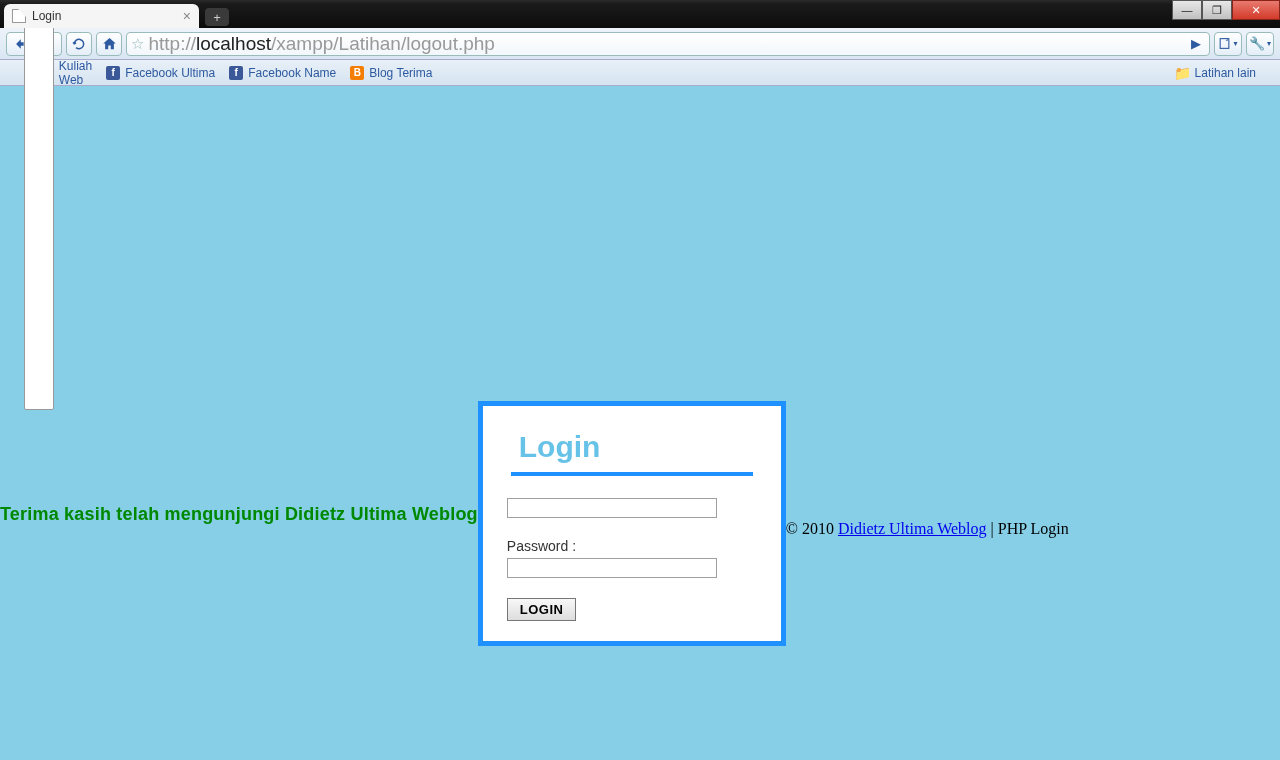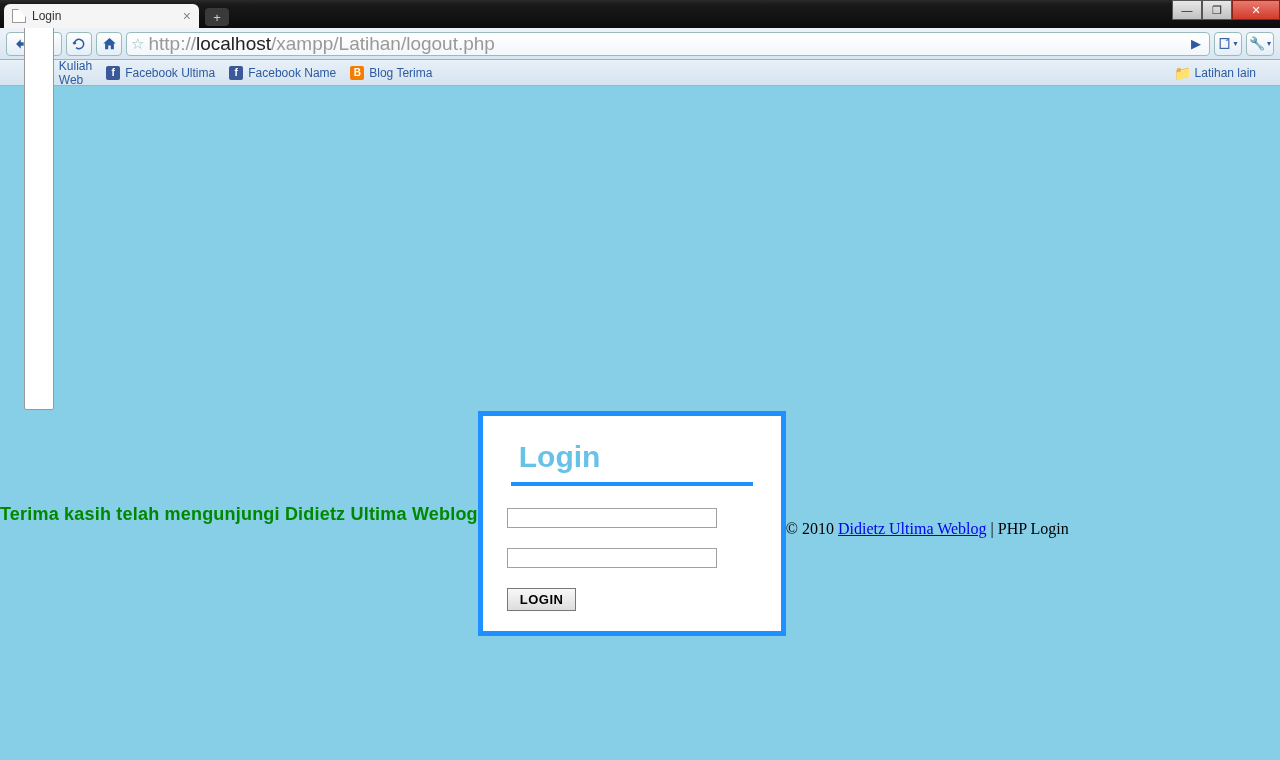--- a/index.html
+++ b/index.html
@@ -369,20 +369,21 @@
 <div class="page">
 
   <div class="thanks-line">Terima kasih telah mengunjungi Didietz Ultima Weblog</div>
 
   <div class="login-box">
     <div class="login-title">Login</div>
     <hr class="login-hr">
 
     <input class="field-input" type="text" style="">
 
+    <div class="field-label">Password :</div>
     <input class="field-input" type="password" style="">
 
     <button class="login-btn">LOGIN</button>
   </div>
 
   <div class="footer-line">
     <span>© 2010 </span><a class="footer-link">Didietz Ultima Weblog</a><span> | PHP Login</span>
   </div>
 
 </div>

